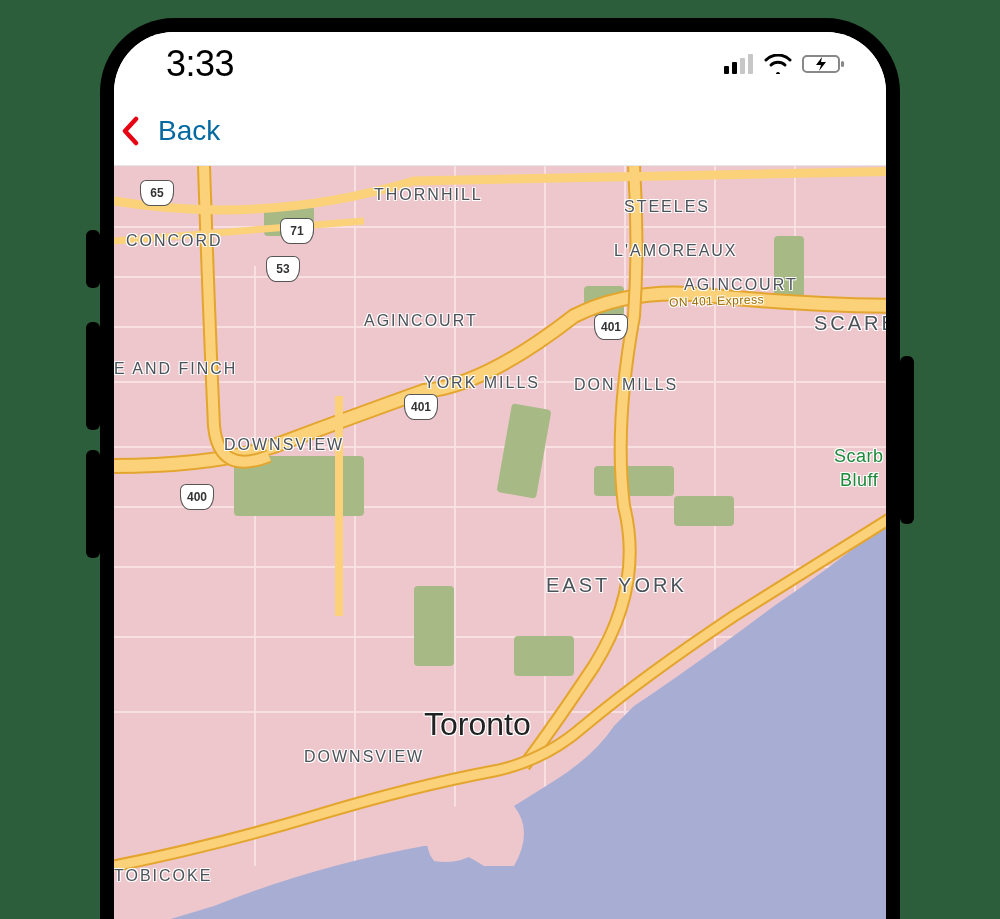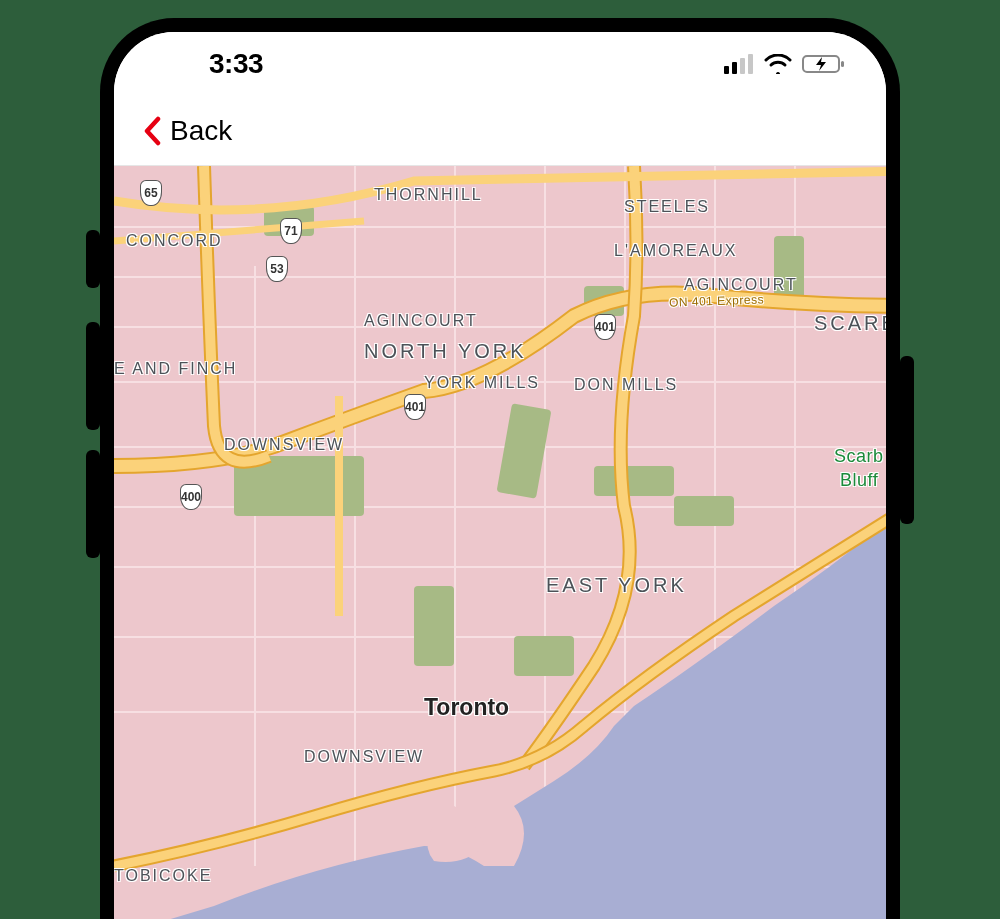--- a/index.html
+++ b/index.html
@@ -42,48 +42,47 @@
   
   .status-bar {
     height: 64px;
     display: flex;
     align-items: center;
     justify-content: space-between;
     padding: 0 40px 0 52px;
     background: #fff;
   }
   .status-time {
-    font-size: 28px;
-    font-weight: 700;
+    font-size: 36px;
+    font-weight: 400;
     letter-spacing: -0.5px;
-    margin-left: 43px;
   }
   .status-icons {
     display: flex;
     align-items: center;
     gap: 10px;
   }
   .status-icons svg { display: block; }
 
   
   .nav-bar {
     height: 70px;
     display: flex;
     align-items: center;
     background: #fff;
     position: relative;
     border-bottom: 1px solid #e6e6e6;
   }
   .back-btn {
     display: flex;
     align-items: center;
-    gap: 6px;
-    color: #000000;
+    gap: 16px;
+    color: #0369a1;
     font-size: 28px;
-    padding-left: 28px;
+    padding-left: 6px;
     cursor: pointer;
   }
   .back-btn svg { display: block; }
   .nav-title {
     position: absolute;
     left: 0; right: 0;
     text-align: center;
     font-size: 28px;
     font-weight: 700;
     pointer-events: none;
@@ -110,38 +109,39 @@
     white-space: nowrap;
     font-weight: 500;
     text-shadow: -1px -1px 0 #fff, 1px -1px 0 #fff, -1px 1px 0 #fff, 1px 1px 0 #fff;
   }
   .maplabel.district {
     font-size: 20px;
     font-weight: 500;
     letter-spacing: 3px;
   }
   .maplabel.city {
-    font-size: 23px;
-    font-weight: 700;
+    font-size: 32px;
+    font-weight: 400;
     color: #222;
     letter-spacing: 0;
+    margin-top: 12px;
   }
   .maplabel.hwy {
     font-size: 12px;
     color: #9a6b00;
     letter-spacing: 0.5px;
   }
   .maplabel.parklabel {
     color: #1c8a3a;
     letter-spacing: 0.5px;
     font-size: 18px;
   }
   .shield {
     position: absolute;
-    width: 22px;
+    width: 34px;
     height: 26px;
     background: #fff;
     border: 1.5px solid #555;
     border-radius: 6px 6px 10px 10px / 6px 6px 14px 14px;
     display: flex;
     align-items: center;
     justify-content: center;
     font-size: 12px;
     font-weight: 600;
     color: #333;
@@ -275,21 +275,20 @@
       <div class="shield" style="top:148px;left:480px">401</div>
       <div class="shield" style="top:228px;left:290px">401</div>
       <div class="shield" style="top:318px;left:66px">400</div>
 
       <div class="maplabel" style="top:20px;left:260px">THORNHILL</div>
       <div class="maplabel" style="top:66px;left:12px">CONCORD</div>
       <div class="maplabel" style="top:32px;left:510px">STEELES</div>
       <div class="maplabel" style="top:76px;left:500px">L'AMOREAUX</div>
       <div class="maplabel" style="top:110px;left:570px">AGINCOURT</div>
       <div class="maplabel" style="top:146px;left:250px">AGINCOURT</div>
-      <div class="maplabel district" style="top:174px;left:250px">NORTH YORK</div>
       <div class="maplabel" style="top:208px;left:310px">YORK MILLS</div>
       <div class="maplabel" style="top:210px;left:460px">DON MILLS</div>
       <div class="maplabel" style="top:194px;left:0px">E AND FINCH</div>
       <div class="maplabel" style="top:270px;left:110px">DOWNSVIEW</div>
       <div class="maplabel district" style="top:408px;left:432px">EAST YORK</div>
       <div class="maplabel district" style="top:146px;left:700px">SCARB</div>
       <div class="maplabel city" style="top:528px;left:310px">Toronto</div>
       <div class="maplabel" style="top:582px;left:190px">DOWNSVIEW</div>
       <div class="maplabel" style="top:701px;left:0px">TOBICOKE</div>
       <div class="maplabel hwy" style="top:128px;left:555px;transform:rotate(-2deg)">ON 401 Express</div>

